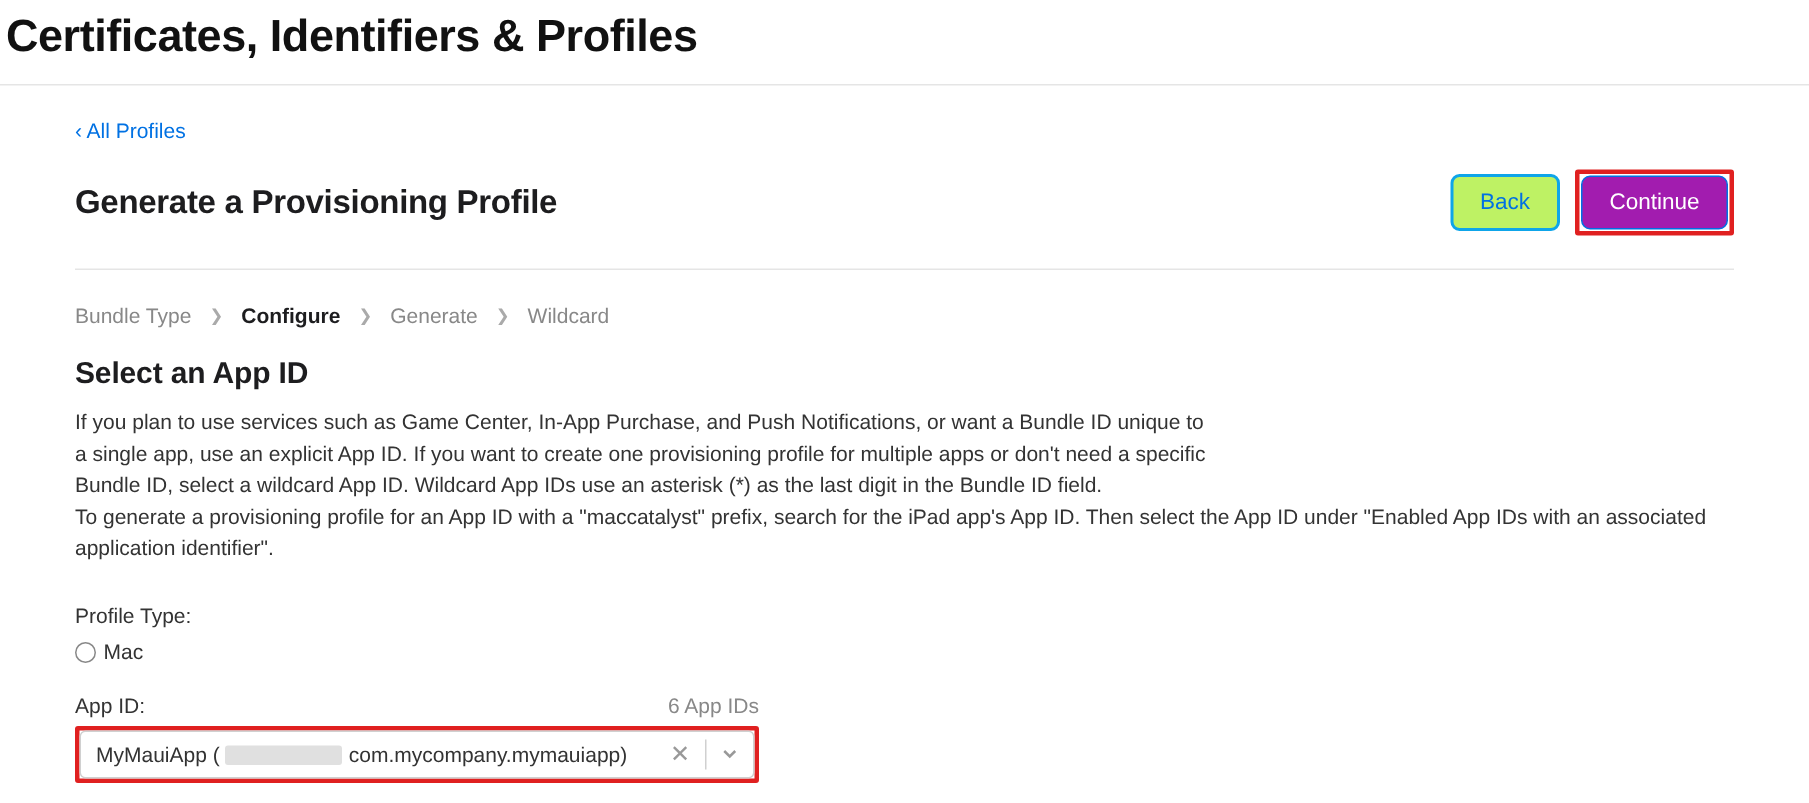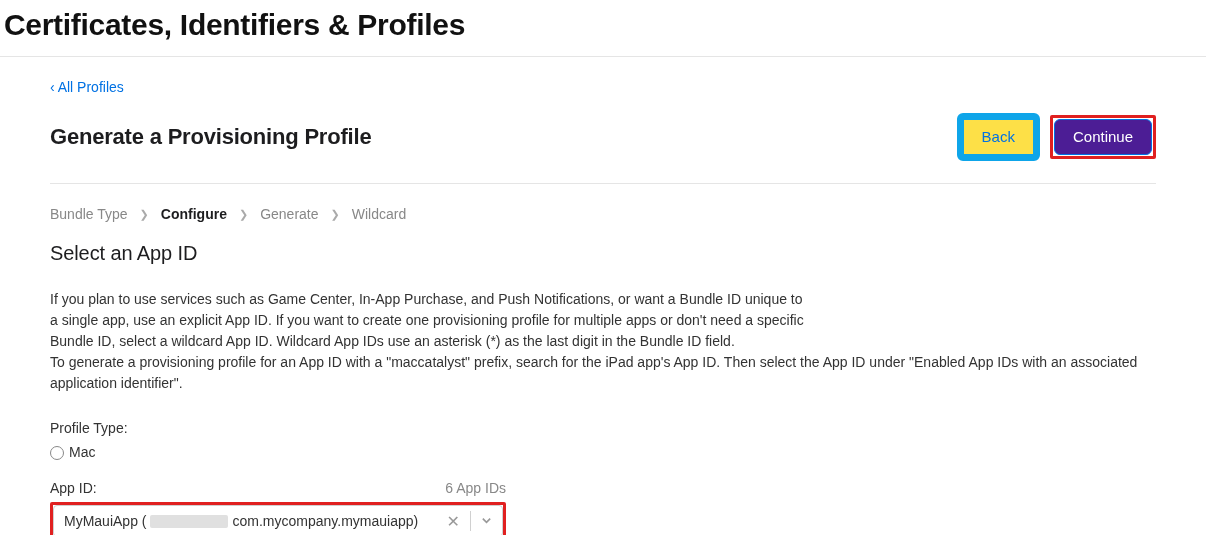--- a/index.html
+++ b/index.html
@@ -59,26 +59,26 @@
     .btn {
       padding: 8px 18px;
       border-radius: 6px;
       font-size: 15px;
       font-weight: 400;
       cursor: pointer;
       border: 1px solid transparent;
       line-height: 1.2;
     }
     .btn-secondary {
-      background: #fde047;
+      background: #bef264;
       color: #0071e3;
-      border: 7px solid #0ea5e9;
+      border: 2px solid #0ea5e9;
     }
     .btn-primary {
-      background: #4c1d95;
+      background: #a21caf;
       color: #fff;
       border: 1px solid #0071e3;
     }
     .highlight-box {
       border: 3px solid #e02020;
       border-radius: 2px;
       padding: 1px;
       display: inline-flex;
     }
     .breadcrumb {
@@ -95,22 +95,22 @@
     .breadcrumb .step.active {
       color: #1d1d1f;
       font-weight: 600;
     }
     .breadcrumb .chev {
       color: #aaa;
       font-size: 11px;
     }
     .subsection-title {
       font-size: 20px;
-      font-weight: 400;
-      margin-bottom: 24px;
+      font-weight: 700;
+      margin-bottom: 10px;
       letter-spacing: -0.1px;
     }
     .description {
       font-size: 14px;
       line-height: 1.5;
       color: #333;
       max-width: 760px;
     }
     .description2 {
       font-size: 14px;

